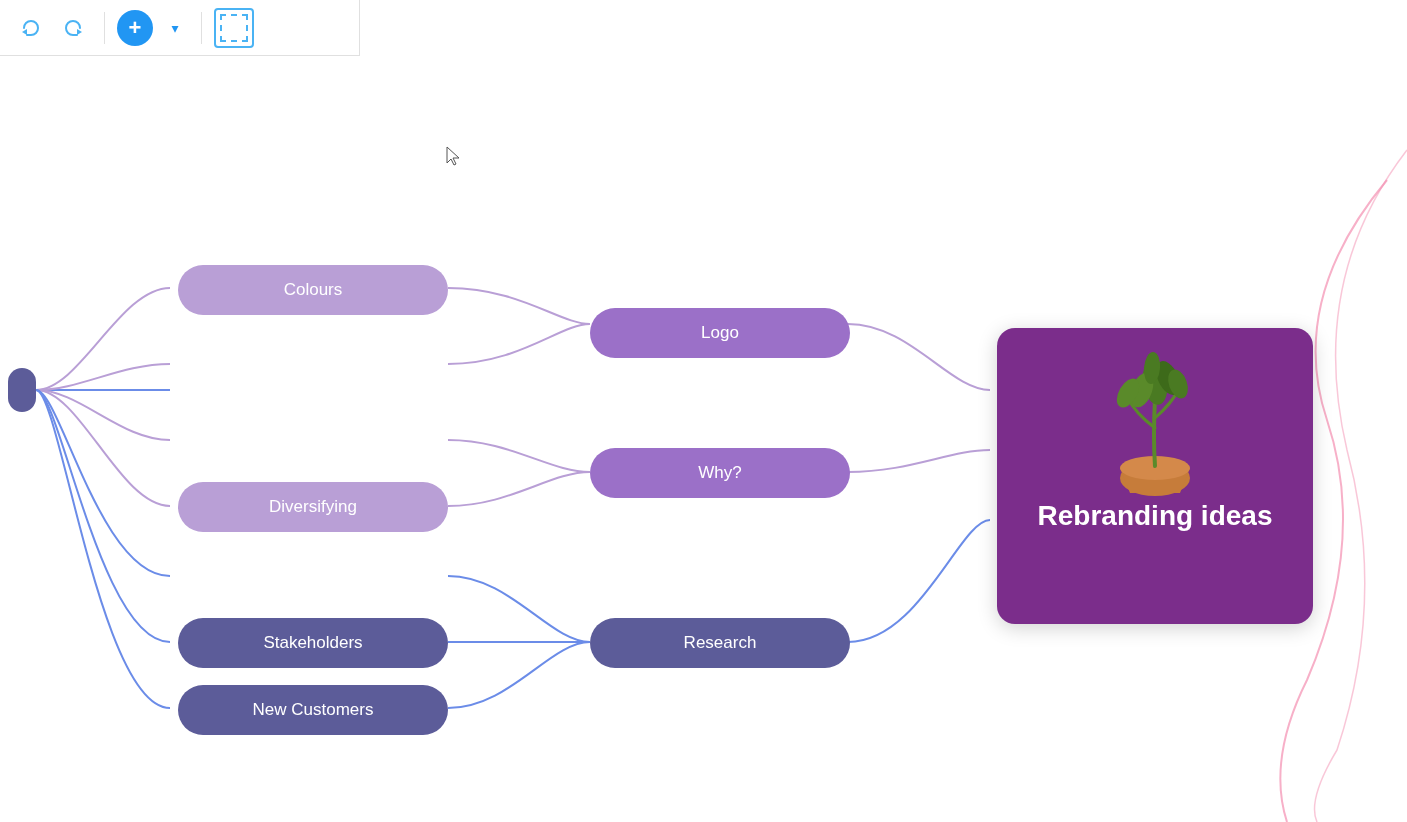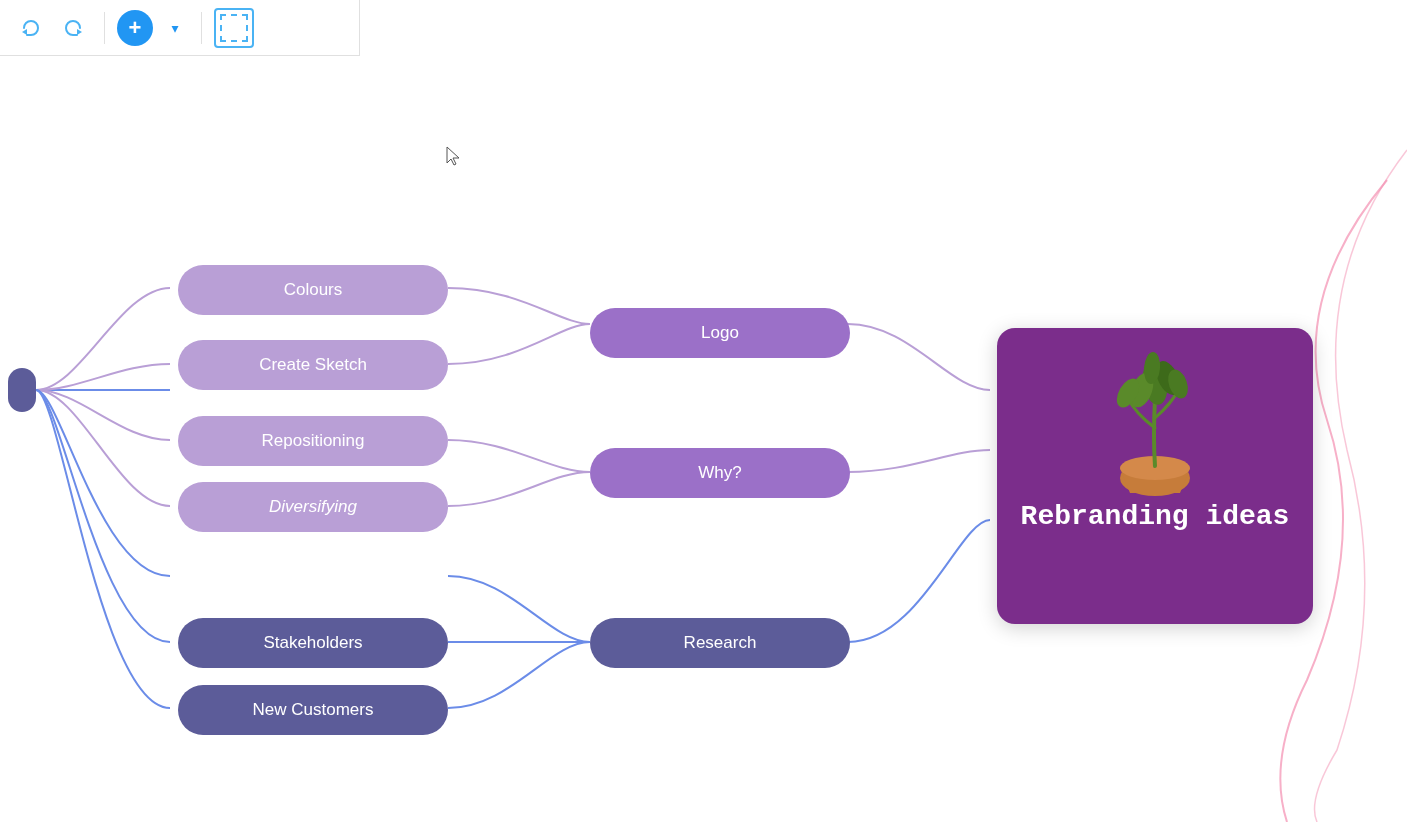--- a/index.html
+++ b/index.html
@@ -155,21 +155,20 @@
     }
     .rebranding-card-title {
       color: #fff;
       font-size: 28px;
       font-weight: 700;
       text-align: right;
       z-index: 2;
       position: relative;
       padding: 0 20px;
       margin-top: 80px;
-      font-family: Liberation Mono, monospace;
     }
 
     
     .cursor {
       position: absolute;
       top: 145px;
       left: 445px;
       width: 20px;
       height: 24px;
       pointer-events: none;
@@ -241,29 +240,23 @@
   </div>
 
   <div class="node node-dark-purple" style="left:590px; top:618px; width:260px; height:50px;">
     <span>Research</span>
   </div>
 
   <div class="node node-purple-light" style="left:178px; top:265px; width:270px; height:50px;">
     <span>Colours</span>
   </div>
 
-  <div class="node node-purple-light" style="left:178px; top:340px; width:270px; height:50px;">
-    <span>Create Sketch</span>
-  </div>
-
-  <div class="node node-purple-light" style="left:178px; top:416px; width:270px; height:50px;">
-    <span>Repositioning</span>
-  </div>
-
-  <div class="node node-purple-light" style="left:178px; top:482px; width:270px; height:50px;font-style:italic;">
+
+
+  <div class="node node-purple-light" style="left:178px; top:482px; width:270px; height:50px;">
     <span>Diversifying</span>
   </div>
 
 
   <div class="node node-dark-purple" style="left:178px; top:618px; width:270px; height:50px;">
     <span>Stakeholders</span>
   </div>
 
   <div class="node node-dark-purple" style="left:178px; top:685px; width:270px; height:50px;">
     <span>New Customers</span>

